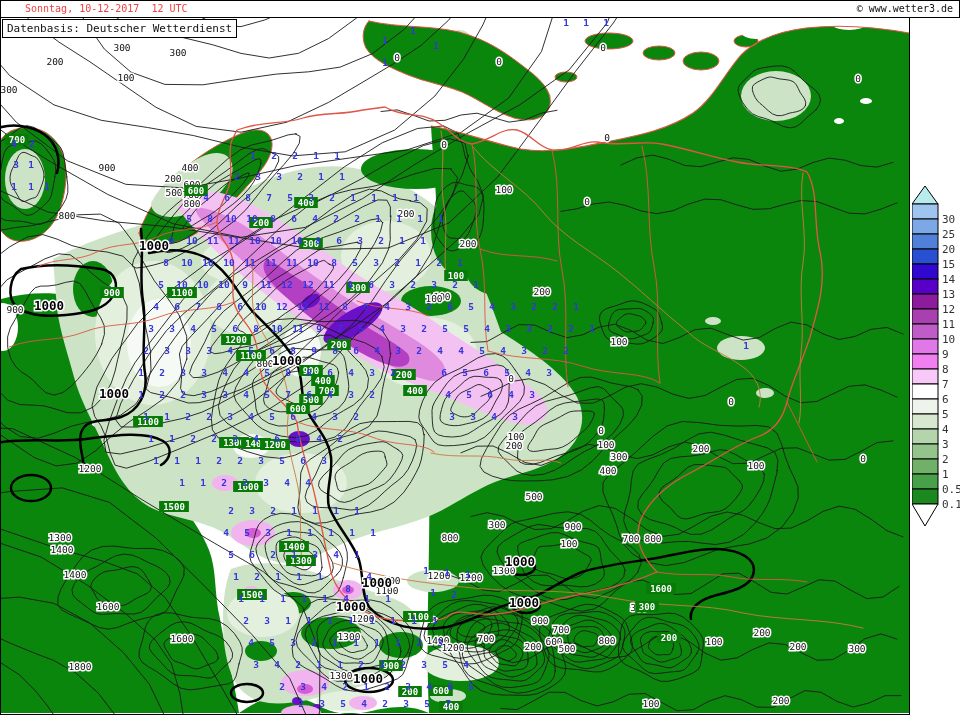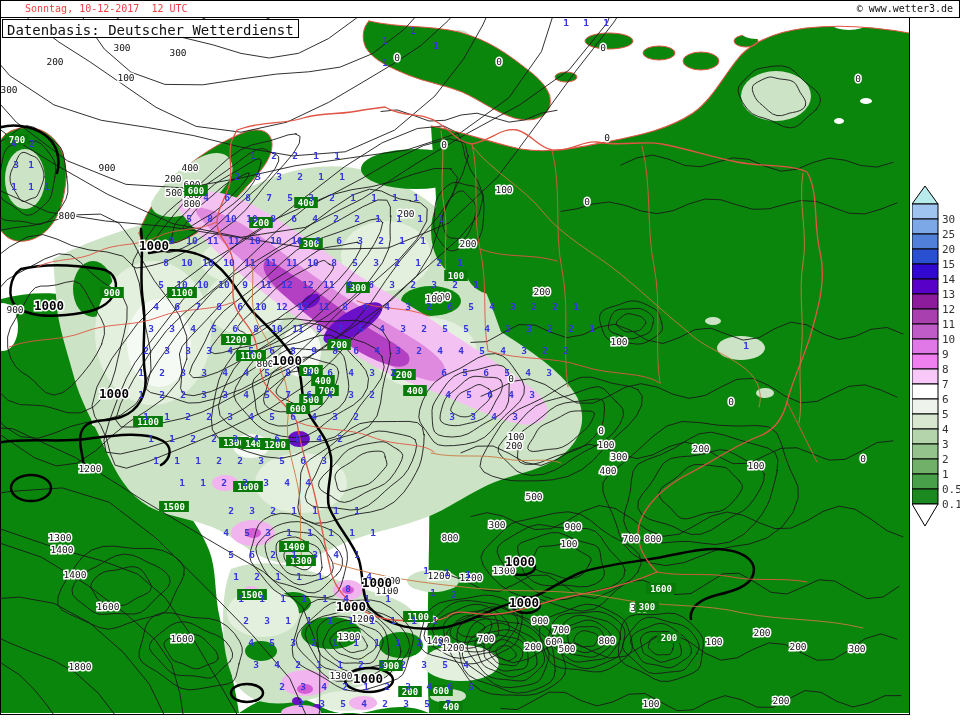--- a/index.html
+++ b/index.html
@@ -4,21 +4,21 @@
 <style>
   html,body{margin:0;padding:0;background:#fff;}
   #stage{position:relative;width:960px;height:721px;background:#fff;overflow:hidden;
          font-family:"DejaVu Sans Mono",monospace;}
   #headerbar{position:absolute;left:0;top:0;width:958px;height:16px;border:1px solid #000;background:#fff;}
   #headerbar span{position:absolute;top:2px;font-size:10px;white-space:pre;}
   #hdr-date{left:24px;color:#f04040;}
   #hdr-model{left:204px;color:#111;}
   #hdr-copy{right:6px;color:#111;margin-left:28px;}
   #datenbasis{position:absolute;left:2px;top:19px;height:13px;border:1px solid #000;background:#fff;
-              font-size:14px;padding:2px 4px;color:#111;white-space:pre;z-index:5;}
+              font-size:11px;padding:2px 4px;color:#111;white-space:pre;z-index:5;}
   #mapsvg{position:absolute;left:0;top:17px;border:1px solid #000;background:#fff;}
   #legendsvg{position:absolute;left:912px;top:184px;}
   text{font-family:"DejaVu Sans Mono",monospace;}
 </style>
 </head>
 <body>
 <div id="stage">
 
 <div id="headerbar">
   <span id="hdr-date">Sonntag, 10-12-2017  12 UTC</span>

